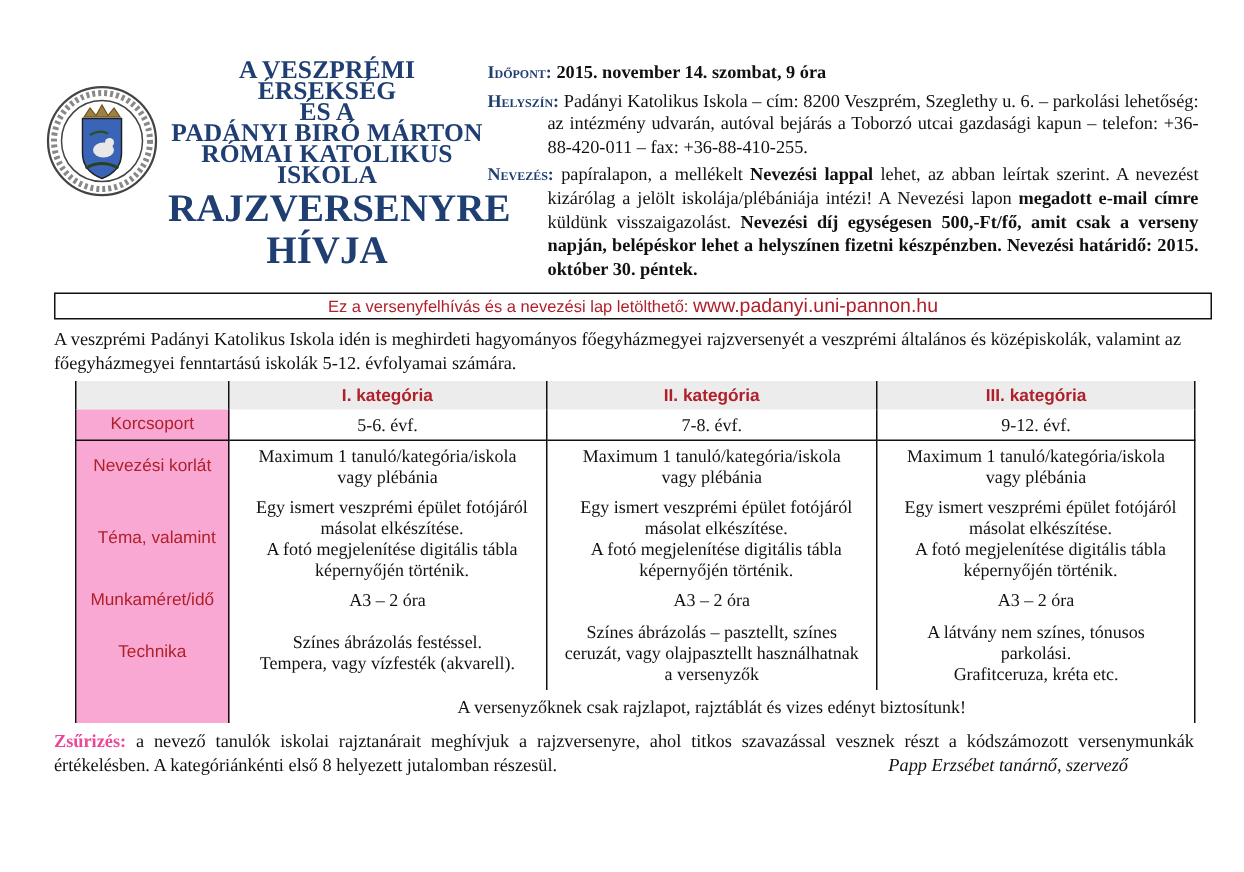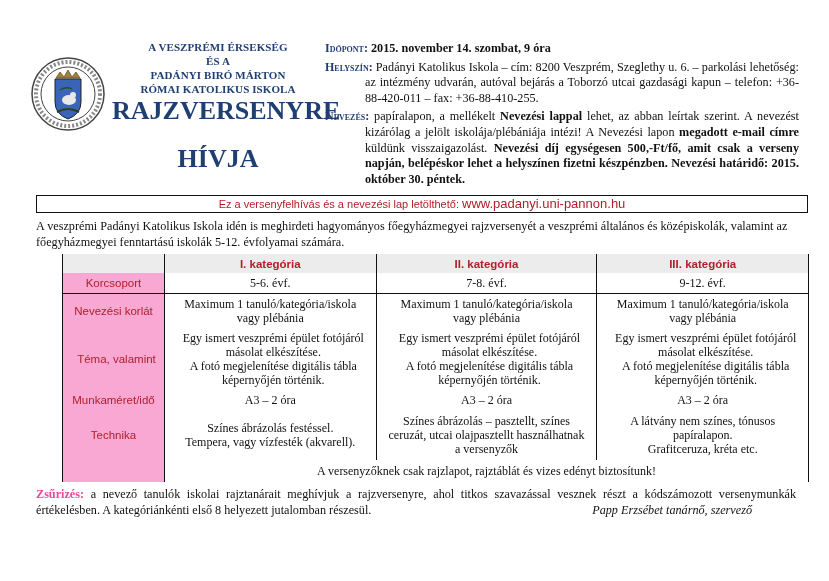--- a/index.html
+++ b/index.html
@@ -5,23 +5,23 @@
   html, body { margin:0; padding:0; background:#ffffff; }
   body { width:829px; height:581px; position:relative; overflow:hidden;
          font-family:"DejaVu Serif", "Liberation Serif", serif; color:#111; }
 
   
   .logo { position:absolute; left:30px; top:56px; width:76px; height:76px; }
 
   
   .title-block { position:absolute; left:112px; top:40px; width:212px; text-align:center;
                  color:#1f3f73; font-family:"Liberation Serif", serif; font-weight:bold; }
-  .title-block .small { font-size:11px; line-height:14px; letter-spacing:0.1px; }
+  .title-block .small { font-size:17px; line-height:14px; letter-spacing:0.1px; }
   .title-block .big { font-size:26px; line-height:28px; margin-top:1px; }
-  .title-block .big2 { font-size:26px; line-height:28px;margin-top:20px; }
+  .title-block .big2 { font-size:26px; line-height:28px; }
   .title-block .mid { font-size:19px; line-height:23px; }
 
   
   .info { position:absolute; left:325px; top:41px; width:474px;
           font-family:"Liberation Serif", serif; font-size:12.2px; line-height:15.6px; }
   .info p { margin:0 0 3px 0; }
   .info .lbl { color:#1f3f73; font-weight:bold; font-variant:small-caps; font-size:12px; }
   .info .hang { padding-left:40px; text-indent:-40px; }
   .info .just { text-align:justify; }
   .info b { font-weight:bold; }
@@ -29,21 +29,21 @@
   
   .dl-box { position:absolute; left:36px; top:195px; width:770px; height:16px;
             border:1.5px solid #111; text-align:center; font-family:"Liberation Sans", sans-serif;
             font-size:11px; line-height:16px; color:#b0202a; }
   .dl-box .url { font-size:13px; }
 
   .intro { position:absolute; left:36px; top:218px; width:790px; font-family:"Liberation Serif", serif;
            font-size:12.2px; line-height:16px; }
 
   
-  table.cat { position:absolute; left:62px; top:254px; width:747px; border-collapse:collapse;
+  table.cat { position:absolute; left:50px; top:254px; width:747px; border-collapse:collapse;
               font-family:"Liberation Serif", serif; font-size:12px; line-height:14px; }
   table.cat td { border-left:1.5px solid #111; border-right:1.5px solid #111; text-align:center;
                  vertical-align:middle; padding:1px 4px; }
   table.cat td.rh { background:#f9a8d4; color:#b0202a; font-family:"Liberation Sans", sans-serif;
                     font-size:11.5px; width:87px; }
   table.cat tr.hdr td { background:#ececec; color:#b0202a; font-family:"Liberation Sans", sans-serif;
                         font-weight:bold; font-size:11.5px; height:17px; }
   table.cat tr.hdr td.rh { background:#ececec; }
   table.cat tr.kor td { height:18px; border-bottom:1.5px solid #111; }
   table.cat tr.tall td { height:60px;padding-left:10px; }
@@ -161,26 +161,26 @@
     <td>A3 – 2 óra</td>
   </tr>
   <tr class="tech">
     <td class="rh">Technika</td>
     <td>
           <div>Színes ábrázolás festéssel.</div>
           <div>Tempera, vagy vízfesték (akvarell).</div>
         </td>
     <td>
           <div>Színes ábrázolás – pasztellt, színes</div>
-          <div>ceruzát, utcai olajpasztellt használhatnak</div>
+          <div>ceruzát, vagy olajpasztellt használhatnak</div>
           <div>a versenyzők</div>
         </td>
     <td>
           <div>A látvány nem színes, tónusos</div>
-          <div>papíralapon.</div>
+          <div>parkolási.</div>
           <div>Grafitceruza, kréta etc.</div>
         </td>
   </tr>
   <tr class="note">
     <td class="rh"></td>
     <td colspan="3">A versenyzőknek csak rajzlapot, rajztáblát és vizes edényt biztosítunk!</td>
   </tr>
 </tbody>
   </table>
 

